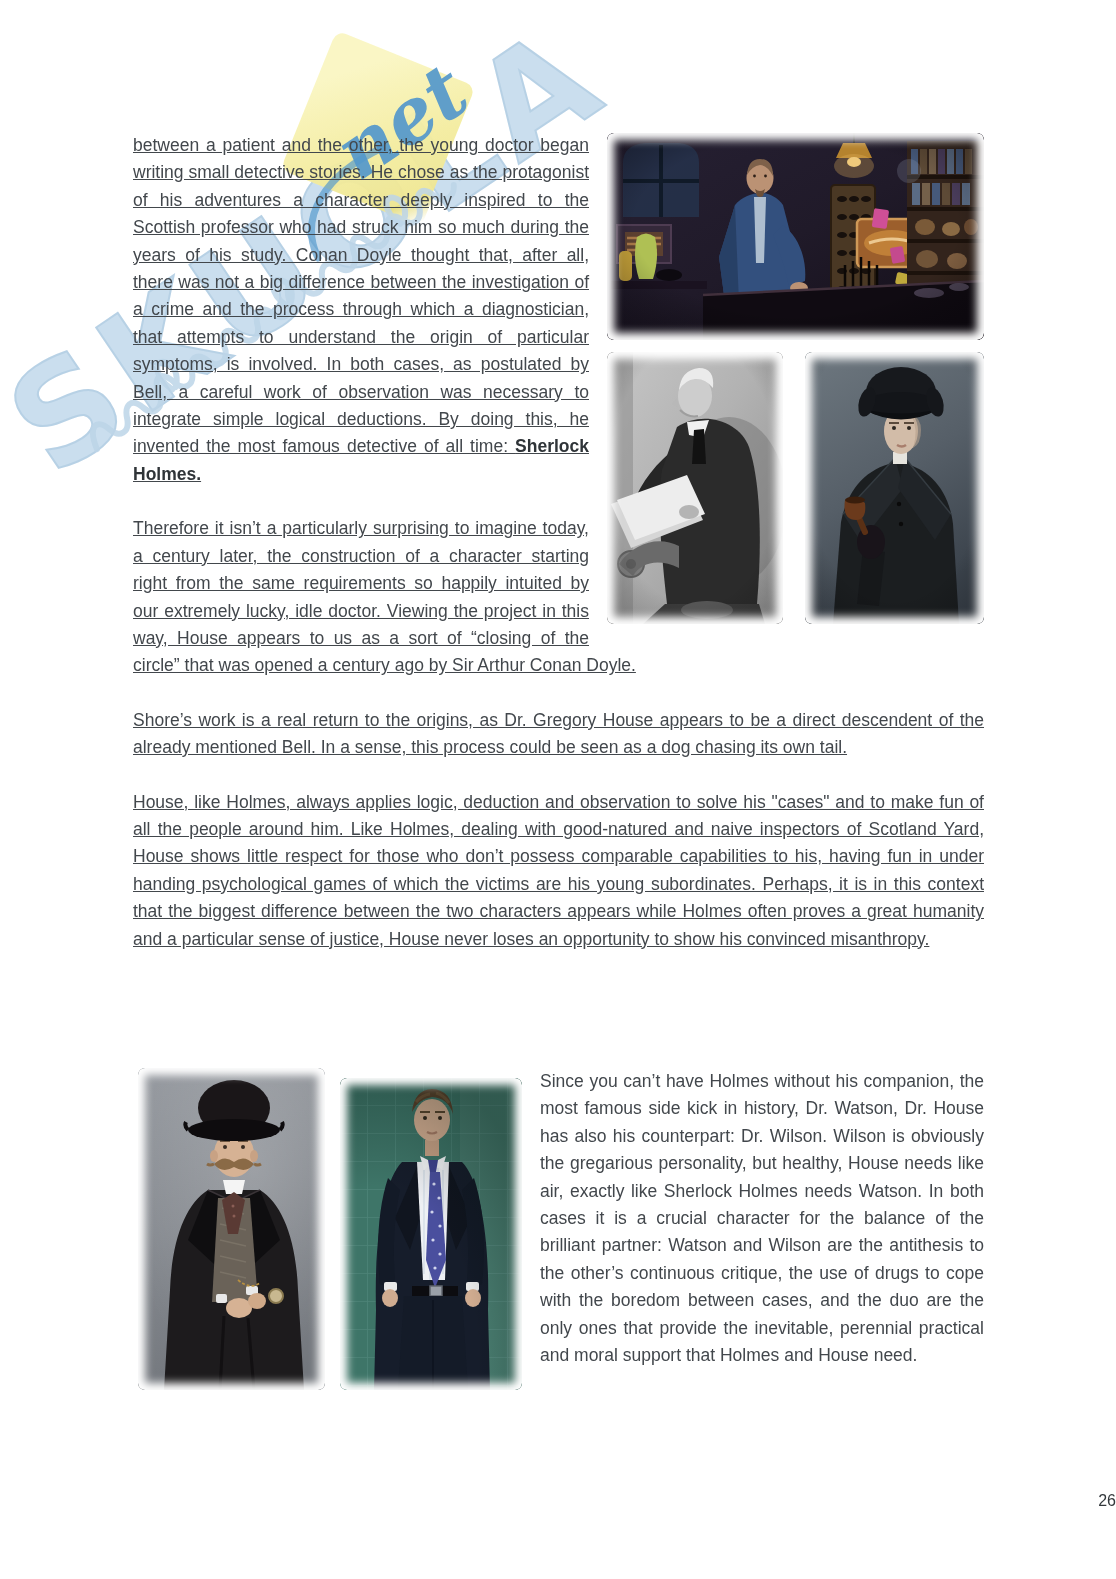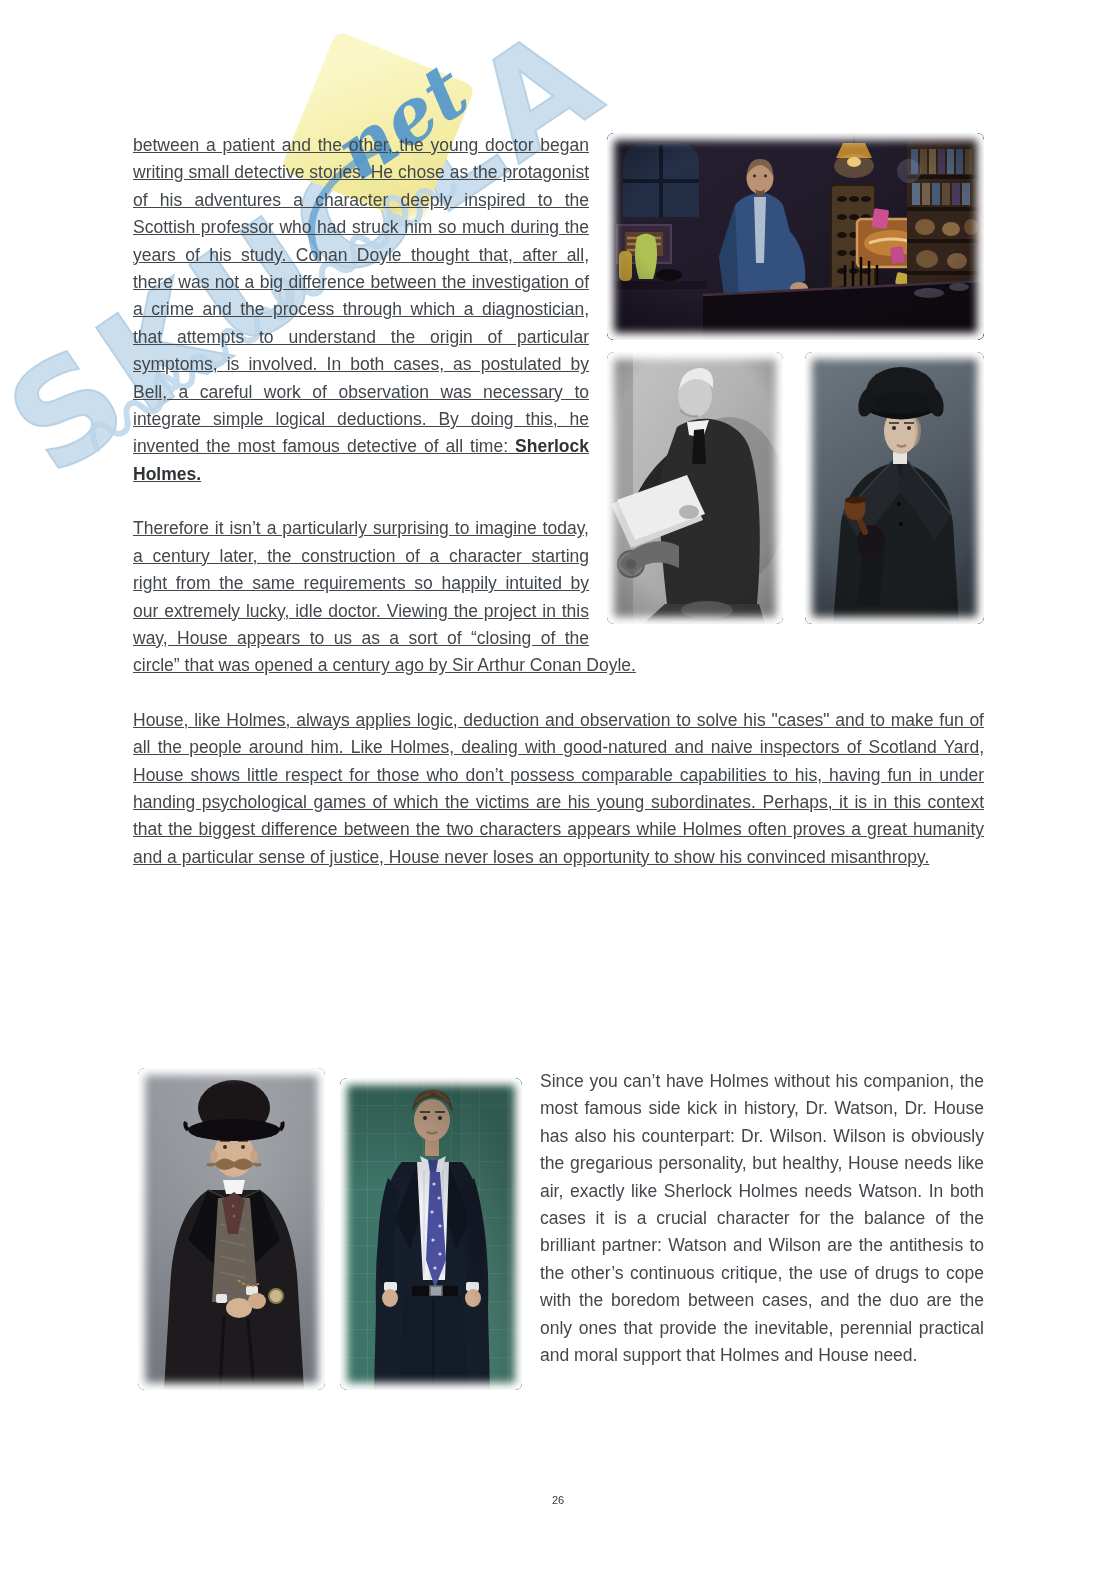--- a/index.html
+++ b/index.html
@@ -39,22 +39,22 @@
   .bold-tail{font-weight:600;color:#2f3438;}
   .top-images{float:right;width:377px;margin:1px 0 3px 18px;}
   .pair-row{display:flex;gap:22px;margin-top:12px;}
   .bottom-images{float:left;margin:0 18px 8px 0;padding-left:5px;display:flex;gap:15px;align-items:flex-start;}
   .shift-down{margin-top:10px;}
   .photo{position:relative;border-radius:7px;overflow:hidden;background:#ddd;flex:0 0 auto;}
   .photo svg{display:block;}
   .photo::after{content:"";position:absolute;inset:0;border-radius:7px;
     box-shadow:inset 0 0 9px 7px #ffffff;pointer-events:none;}
   .page-number{
-    position:absolute;left:0;right:0;top:1487px;text-align:center;z-index:1;
-    font-size:11px;font-weight:400;color:#33383c;
+    position:absolute;left:0;right:0;top:1487px;text-align:right;z-index:1;
+    font-size:16px;font-weight:400;color:#33383c;
   }
 </style>
 </head>
 <body>
 
 <div class="page">
 
   <div class="watermark">
     <div class="wm-letters">SKUOLA</div>
     <div class="wm-sticky"></div>
@@ -250,20 +250,21 @@
             <circle cx="94" cy="152" r="2.2" fill="#0a0a0a"></circle>
               <circle cx="96" cy="172" r="2.2" fill="#0a0a0a"></circle>
             <rect width="179" height="272" fill="url(#svig)"></rect>
           </svg>
         </div>
       </div>
     </div>
 
     <p><span>between a patient and the other, the young doctor began writing small detective stories. He chose as the protagonist of his adventures a character deeply inspired to the Scottish professor who had struck him so much during the years of his study. Conan Doyle thought that, after all, there was not a big difference between the investigation of a crime and the process through which a diagnostician, that attempts to understand the origin of particular symptoms, is involved. In both cases, as postulated by Bell, a careful work of observation was necessary to integrate simple logical deductions. By doing this, he invented the most famous detective of all time: </span><span class="bold-tail">Sherlock Holmes.</span></p>
     <p>Therefore it isn’t a particularly surprising to imagine today, a century later, the construction of a character starting right from the same requirements so happily intuited by our extremely lucky, idle doctor. Viewing the project in this way, House appears to us as a sort of “closing of the circle” that was opened a century ago by Sir Arthur Conan Doyle.</p>
+    <p>Shore’s work is a real return to the origins, as Dr. Gregory House appears to be a direct descendent of the already mentioned Bell. In a sense, this process could be seen as a dog chasing its own tail.</p>
     <p>House, like Holmes, always applies logic, deduction and observation to solve his "cases" and to make fun of all the people around him. Like Holmes, dealing with good-natured and naive inspectors of Scotland Yard, House shows little respect for those who don’t possess comparable capabilities to his, having fun in under handing psychological games of which the victims are his young subordinates. Perhaps, it is in this context that the biggest difference between the two characters appears while Holmes often proves a great humanity and a particular sense of justice, House never loses an opportunity to show his convinced misanthropy.</p>
   </div>
 
   <div class="content2">
     <div class="bottom-images">
 
       <div class="photo">
         <svg width="187" height="322" viewBox="0 0 187 322">
           <defs>
             <linearGradient id="wbg" x1="0" y1="0" x2=".25" y2="1">

